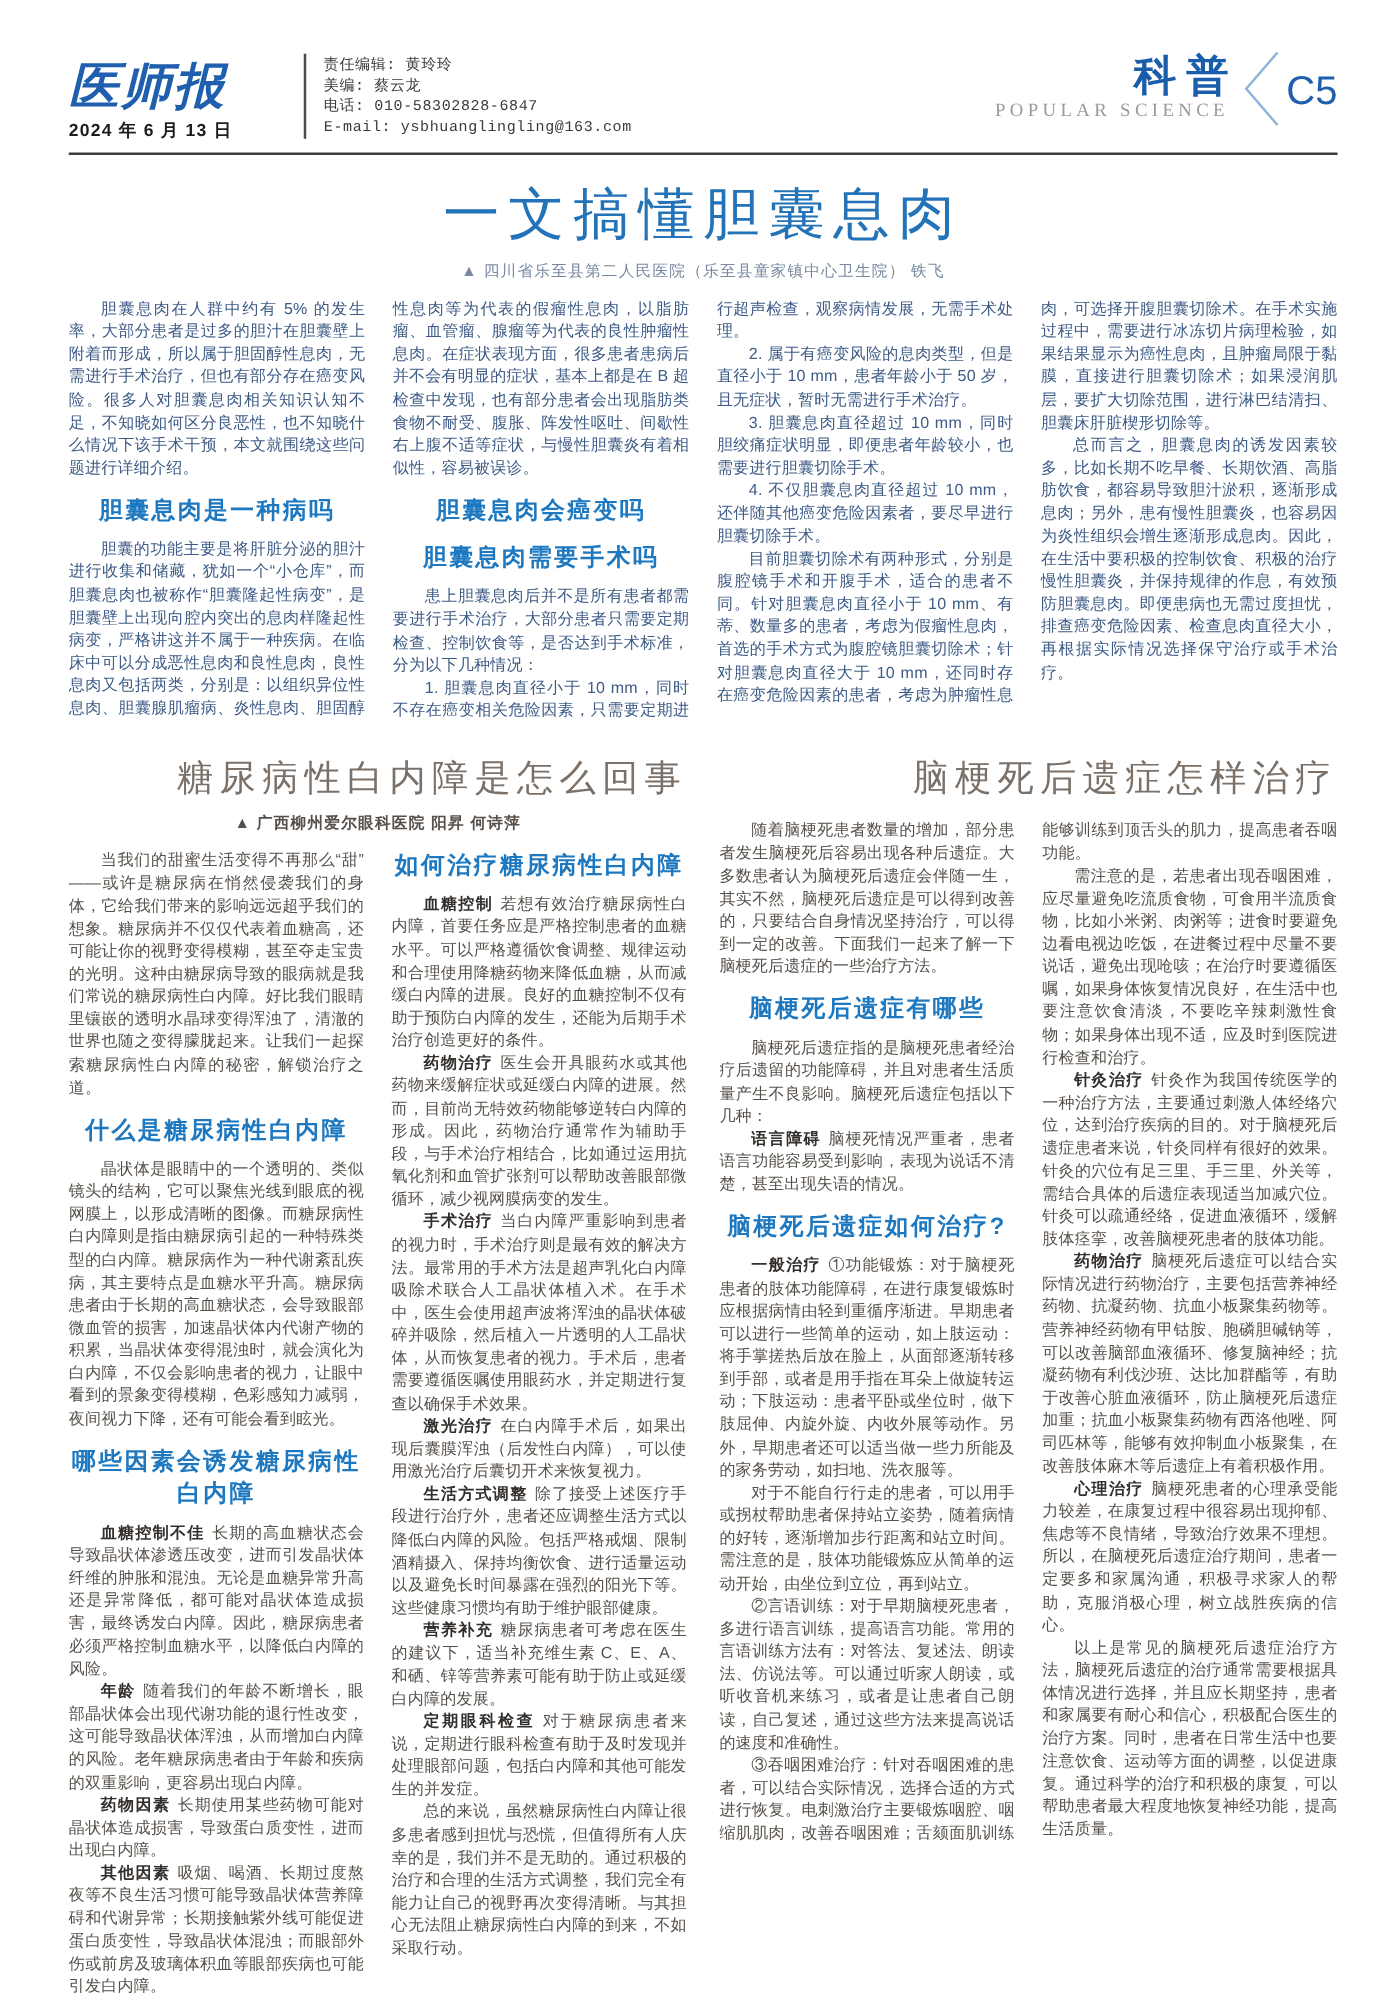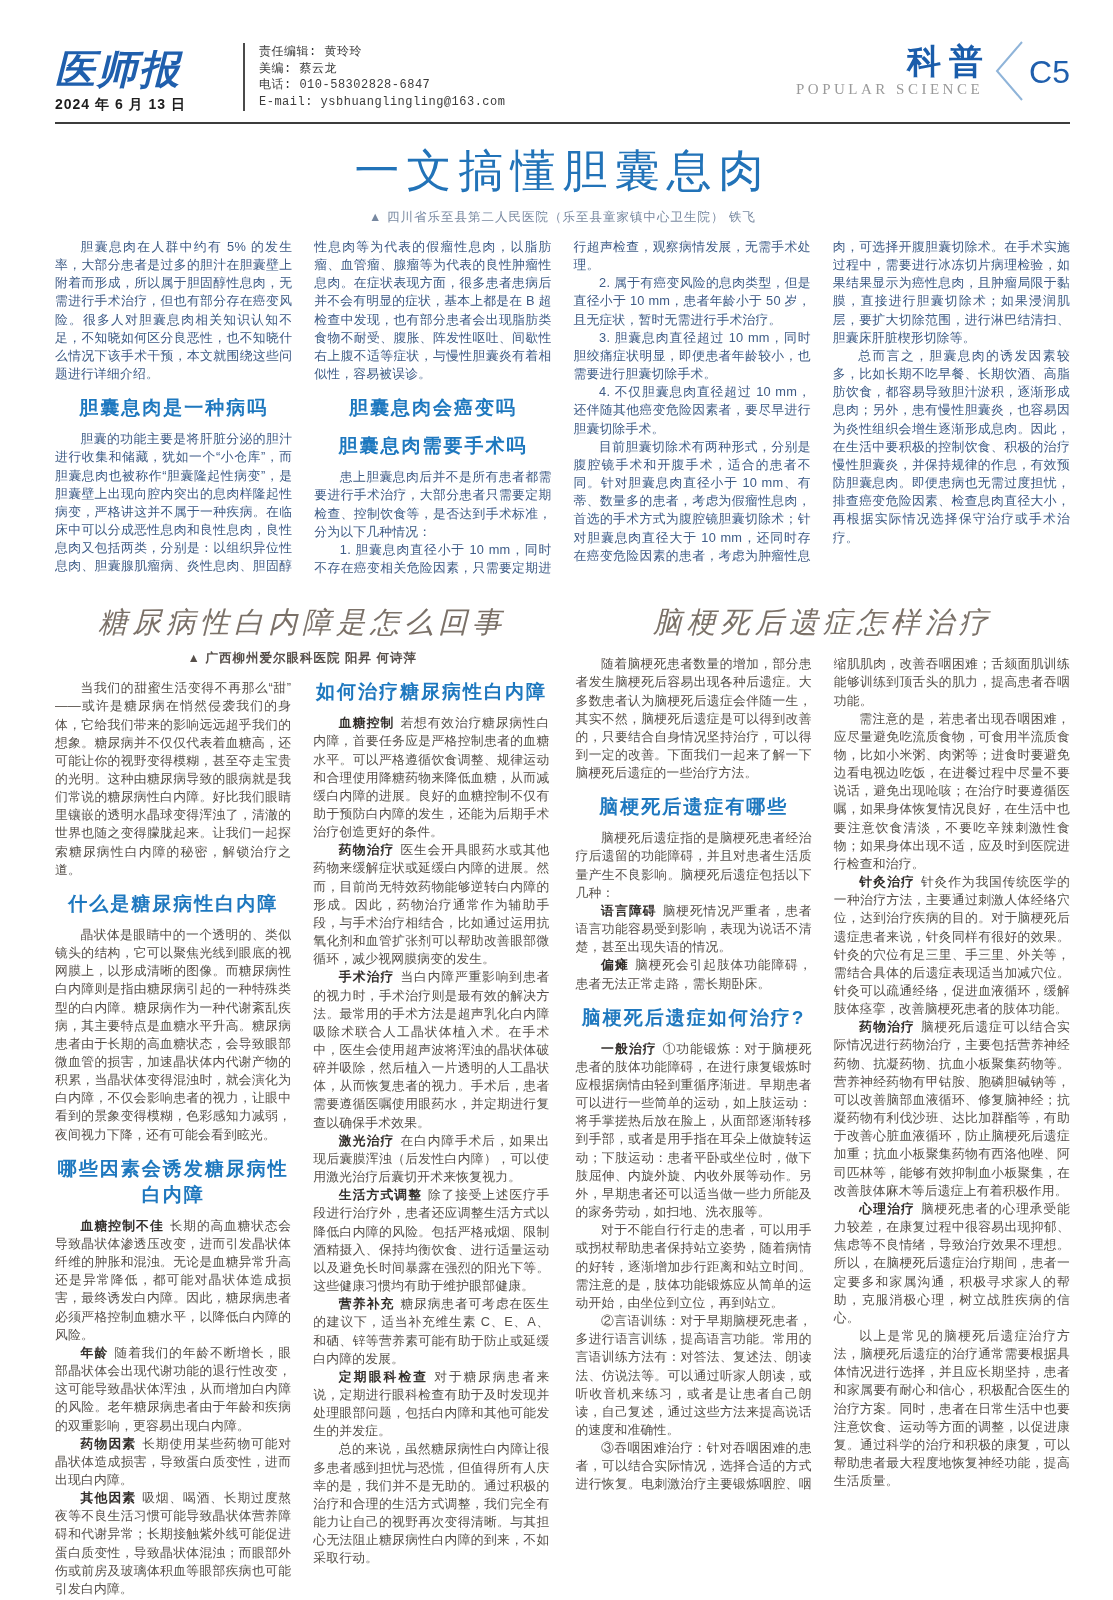--- a/index.html
+++ b/index.html
@@ -62,22 +62,22 @@
   .para .lead{color:var(--lead-dark);letter-spacing:0.5px;padding-right:6px;}
   .subhead{
     font-size:19px;font-weight:bold;color:var(--subhead-blue);
     text-align:center;letter-spacing:2px;margin:12px 0 9px;
     break-inside:avoid;break-after:avoid-column;
   }
   
   .bottom-row{display:flex;gap:26px;margin-top:20px;}
   .half{width:calc(50% - 13px);}
   .half-title{
-    text-align:center;font-weight:400;color:var(--title-warm);
-    font-size:29px;letter-spacing:5px;margin:6px 0 7px;font-style:italic;
+    text-align:right;font-weight:400;color:var(--title-warm);
+    font-size:29px;letter-spacing:5px;margin:6px 0 7px;
   }
 </style>
 </head>
 <body>
 
 <div class="page">
 
   <header class="masthead">
     <div class="mast-left">
       <div class="logo">医师报</div>
@@ -146,21 +146,20 @@
           <p class="para">总的来说，虽然糖尿病性白内障让很多患者感到担忧与恐慌，但值得所有人庆幸的是，我们并不是无助的。通过积极的治疗和合理的生活方式调整，我们完全有能力让自己的视野再次变得清晰。与其担心无法阻止糖尿病性白内障的到来，不如采取行动。</p>
         </div>
     </article>
     <article class="half">
       <h2 class="half-title">脑梗死后遗症怎样治疗</h2>
       <div class="cols cols-2 tint-warm">
           <p class="para">随着脑梗死患者数量的增加，部分患者发生脑梗死后容易出现各种后遗症。大多数患者认为脑梗死后遗症会伴随一生，其实不然，脑梗死后遗症是可以得到改善的，只要结合自身情况坚持治疗，可以得到一定的改善。下面我们一起来了解一下脑梗死后遗症的一些治疗方法。</p>
           <h3 class="subhead">脑梗死后遗症有哪些</h3>
           <p class="para">脑梗死后遗症指的是脑梗死患者经治疗后遗留的功能障碍，并且对患者生活质量产生不良影响。脑梗死后遗症包括以下几种：</p>
           <p class="para"><b class="lead">语言障碍</b>脑梗死情况严重者，患者语言功能容易受到影响，表现为说话不清楚，甚至出现失语的情况。</p>
-          <p class="para"><b class="lead">偏瘫</b>脑梗死会引起肢体功能障碍，患者无法正常走路，需长期卧床。</p>
           <h3 class="subhead">脑梗死后遗症如何治疗?</h3>
           <p class="para"><b class="lead">一般治疗</b>①功能锻炼：对于脑梗死患者的肢体功能障碍，在进行康复锻炼时应根据病情由轻到重循序渐进。早期患者可以进行一些简单的运动，如上肢运动：将手掌搓热后放在脸上，从面部逐渐转移到手部，或者是用手指在耳朵上做旋转运动；下肢运动：患者平卧或坐位时，做下肢屈伸、内旋外旋、内收外展等动作。另外，早期患者还可以适当做一些力所能及的家务劳动，如扫地、洗衣服等。</p>
           <p class="para">对于不能自行行走的患者，可以用手或拐杖帮助患者保持站立姿势，随着病情的好转，逐渐增加步行距离和站立时间。需注意的是，肢体功能锻炼应从简单的运动开始，由坐位到立位，再到站立。</p>
           <p class="para">②言语训练：对于早期脑梗死患者，多进行语言训练，提高语言功能。常用的言语训练方法有：对答法、复述法、朗读法、仿说法等。可以通过听家人朗读，或听收音机来练习，或者是让患者自己朗读，自己复述，通过这些方法来提高说话的速度和准确性。</p>
           <p class="para">③吞咽困难治疗：针对吞咽困难的患者，可以结合实际情况，选择合适的方式进行恢复。电刺激治疗主要锻炼咽腔、咽缩肌肌肉，改善吞咽困难；舌颏面肌训练能够训练到顶舌头的肌力，提高患者吞咽功能。</p>
           <p class="para">需注意的是，若患者出现吞咽困难，应尽量避免吃流质食物，可食用半流质食物，比如小米粥、肉粥等；进食时要避免边看电视边吃饭，在进餐过程中尽量不要说话，避免出现呛咳；在治疗时要遵循医嘱，如果身体恢复情况良好，在生活中也要注意饮食清淡，不要吃辛辣刺激性食物；如果身体出现不适，应及时到医院进行检查和治疗。</p>
           <p class="para"><b class="lead">针灸治疗</b>针灸作为我国传统医学的一种治疗方法，主要通过刺激人体经络穴位，达到治疗疾病的目的。对于脑梗死后遗症患者来说，针灸同样有很好的效果。针灸的穴位有足三里、手三里、外关等，需结合具体的后遗症表现适当加减穴位。针灸可以疏通经络，促进血液循环，缓解肢体痉挛，改善脑梗死患者的肢体功能。</p>
           <p class="para"><b class="lead">药物治疗</b>脑梗死后遗症可以结合实际情况进行药物治疗，主要包括营养神经药物、抗凝药物、抗血小板聚集药物等。营养神经药物有甲钴胺、胞磷胆碱钠等，可以改善脑部血液循环、修复脑神经；抗凝药物有利伐沙班、达比加群酯等，有助于改善心脏血液循环，防止脑梗死后遗症加重；抗血小板聚集药物有西洛他唑、阿司匹林等，能够有效抑制血小板聚集，在改善肢体麻木等后遗症上有着积极作用。</p>
           <p class="para"><b class="lead">心理治疗</b>脑梗死患者的心理承受能力较差，在康复过程中很容易出现抑郁、焦虑等不良情绪，导致治疗效果不理想。所以，在脑梗死后遗症治疗期间，患者一定要多和家属沟通，积极寻求家人的帮助，克服消极心理，树立战胜疾病的信心。</p>
           <p class="para">以上是常见的脑梗死后遗症治疗方法，脑梗死后遗症的治疗通常需要根据具体情况进行选择，并且应长期坚持，患者和家属要有耐心和信心，积极配合医生的治疗方案。同时，患者在日常生活中也要注意饮食、运动等方面的调整，以促进康复。通过科学的治疗和积极的康复，可以帮助患者最大程度地恢复神经功能，提高生活质量。</p>

